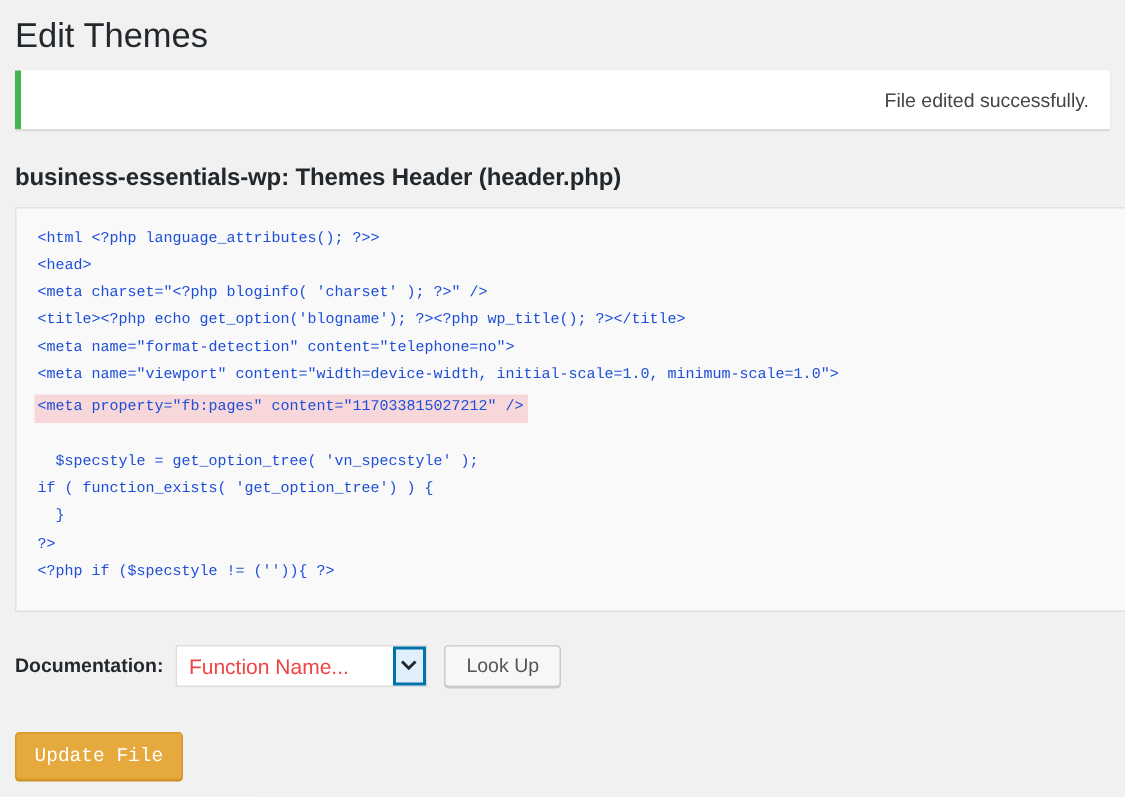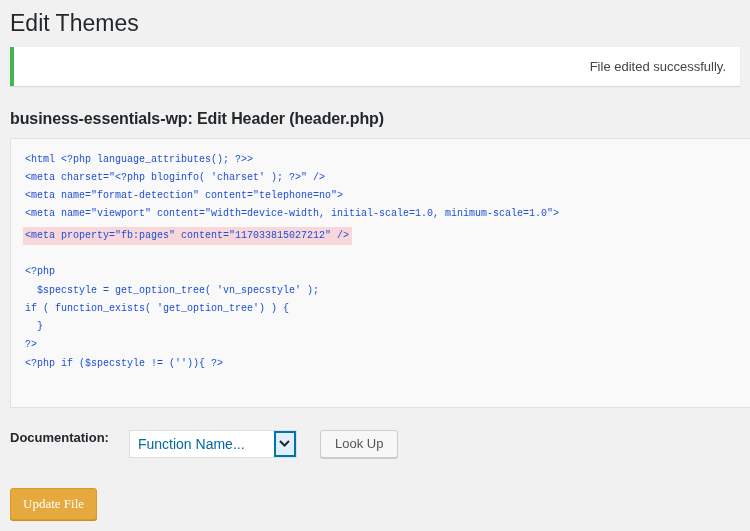--- a/index.html
+++ b/index.html
@@ -77,43 +77,43 @@
     display: inline-block;
     padding-right: 3px;
     margin-left: -2px;
     padding-left: 2px;
   }
   .code-line.blank {
     height: 18.3px;
   }
   .docs-row {
     display: flex;
-    align-items: flex-start;
+    align-items: center;
     padding: 22px 0 0 0;
-    gap: 12px;
+    gap: 0;
   }
   .docs-label {
     font-size: 13px;
     font-weight: bold;
     color: #23282d;
     margin-right: 8px;
   }
   .docs-select {
     position: relative;
     display: inline-flex;
     align-items: center;
     width: 168px;
     height: 28px;
     background: #fff;
     border: 1px solid #ddd;
     box-sizing: border-box;
   }
   .docs-select-value {
     font-size: 14px;
-    color: #0369a1;
+    color: #ef4444;
     padding-left: 8px;
     flex: 1;
   }
   .docs-arrow {
     width: 22px;
     height: 26px;
     margin-right: 0px;
     background: #dfeffb;
     border: 2px solid #0073aa;
     box-sizing: border-box;
@@ -139,47 +139,48 @@
   .submit-row {
     padding: 30px 0 0 0;
   }
   .update-btn {
     background: #e5a93d;
     border: 1px solid #d79a2b;
     border-radius: 3px;
     box-shadow: 0 1px 0 #c98d20;
     color: #ffffff;
     font-size: 13px;
-    font-family: Liberation Serif, serif;
+    font-family: Liberation Mono, monospace;
     padding: 5px 12px 6px 12px;
     cursor: pointer;
     line-height: 1.5;
   }
 </style>
 </head>
 <body>
 
 <div class="wrap">
 
   <h1 class="page-title">Edit Themes</h1>
 
   <div class="notice">
     <p>File edited successfully.</p>
   </div>
 
-  <h2 class="file-heading">business-essentials-wp: Edit Header (header.php)</h2>
+  <h2 class="file-heading">business-essentials-wp: Themes Header (header.php)</h2>
 
   <div class="code-box">
     <div class="code-line">&lt;html &lt;?php language_attributes(); ?&gt;&gt;</div>
+    <div class="code-line">&lt;head&gt;</div>
     <div class="code-line">&lt;meta charset="&lt;?php bloginfo( 'charset' ); ?&gt;" /&gt;</div>
+    <div class="code-line">&lt;title&gt;&lt;?php echo get_option('blogname'); ?&gt;&lt;?php wp_title(); ?&gt;&lt;/title&gt;</div>
     <div class="code-line">&lt;meta name="format-detection" content="telephone=no"&gt;</div>
     <div class="code-line">&lt;meta name="viewport" content="width=device-width, initial-scale=1.0, minimum-scale=1.0"&gt;</div>
     <div class="code-line highlight">&lt;meta property="fb:pages" content="117033815027212" /&gt;</div>
     <div class="code-line blank"></div>
-    <div class="code-line">&lt;?php</div>
     <div class="code-line">  $specstyle = get_option_tree( 'vn_specstyle' );</div>
     <div class="code-line">if ( function_exists( 'get_option_tree') ) {</div>
     <div class="code-line">  }</div>
     <div class="code-line">?&gt;</div>
     <div class="code-line">&lt;?php if ($specstyle != ('')){ ?&gt;</div>
   </div>
 
   <div class="docs-row">
     <span class="docs-label">Documentation:</span>
 

